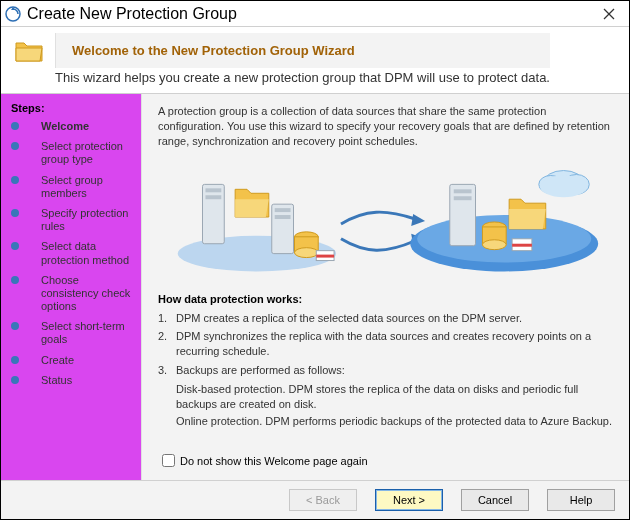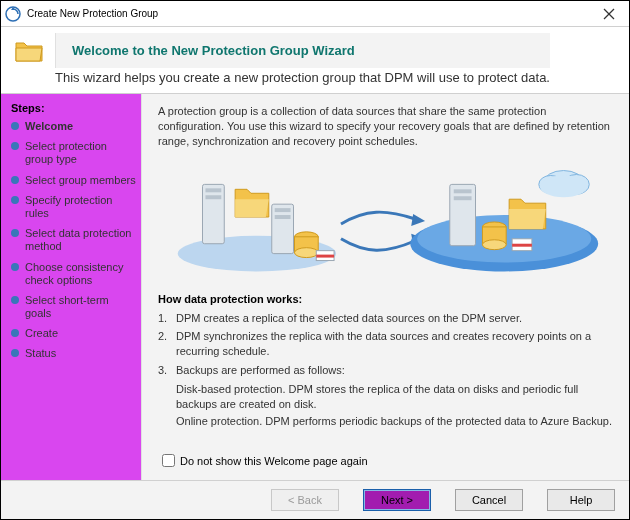--- a/index.html
+++ b/index.html
@@ -19,52 +19,53 @@
     height:26px; flex-shrink:0;
     display:flex; align-items:center;
     background:#fff;
     border-bottom:1px solid #d0d0d0;
     padding:0 0 0 4px;
   }
   .titlebar .appicon {
     width:16px; height:16px; margin-right:6px;
     display:flex; align-items:center; justify-content:center;
   }
-  .titlebar .title { flex:1; font-size:10px; }
+  .titlebar .title { flex:1; font-size:16px; }
   .titlebar .close {
     width:40px; height:100%;
     display:flex; align-items:center; justify-content:center;
     font-size:14px; cursor:default;
   }
   
   .header {
     display:flex; align-items:flex-start;
     padding:6px 12px 8px 12px;
     border-bottom:1px solid #d0d0d0;
     flex-shrink:0;
   }
   .folder-icon { width:32px; height:32px; margin-right:10px; margin-top:2px; }
   .header-text { display:flex; flex-direction:column; }
-  .header-text .main { font-weight:bold; font-size:13px; color:#0f766e; }
+  .header-text .main { font-weight:bold; font-size:13px; color:#a16207; }
   .header-text .sub  { font-size:13px; color:#333; margin-top:2px; }
   
   .body {
     flex:1; display:flex; min-height:0;
   }
   .sidebar {
     width:140px; flex-shrink:0;
     padding:8px 4px 8px 10px;
     background:#d946ef;
     display:flex; flex-direction:column;
   }
   .steps-label { font-weight:bold; font-size:11px; color:#000; margin-bottom:6px; }
   .step {
     display:flex; align-items:flex-start;
     margin-bottom:7px; cursor:default;
     line-height:1.2;
+    gap:16px;
   }
   .bullet {
     width:8px; height:8px; border-radius:50%;
     background:#3a77b8; margin-top:2px; margin-right:6px; flex-shrink:0;
   }
   .step-label { font-size:11px; color:#333; }
   .step.active .step-label { font-weight:bold; }
   .main {
     flex:1;
     background:#f3f3f3;
@@ -88,33 +89,33 @@
   .list .sub { margin-left:18px; line-height:1.35; margin-bottom:2px; }
   .spacer { flex:1; }
   .dont-show { display:flex; align-items:center; margin-top:10px; font-size:11px; }
   .dont-show input { margin-right:5px; }
   
   .footer {
     flex-shrink:0;
     border-top:1px solid #d0d0d0;
     background:#f3f3f3;
     padding:8px 14px;
-    display:flex; justify-content:flex-end; gap:24px;
+    display:flex; justify-content:flex-end; gap:18px;
   }
   .btn {
     min-width:68px; height:22px;
     font-size:11px;
     background:#e9e9e9;
     border:1px solid #a0a0a0;
     display:flex; align-items:center; justify-content:center;
     padding:0 10px;
     cursor:default;
   }
   .btn.disabled { color:#9a9a9a; border-color:#c8c8c8; background:#efefef; }
-  .btn.primary { border:1px solid #1a5faa; box-shadow:0 0 0 1px #87b7e6 inset; background:#a21caf; }
+  .btn.primary { border:1px solid #1a5faa; box-shadow:0 0 0 1px #87b7e6 inset; background:#fef9c3; }
 </style>
 </head>
 <body>
 
 <div class="titlebar">
   <span class="appicon">
     <svg viewBox="0 0 16 16">
       <circle cx="8" cy="8" r="7" fill="#fff" stroke="#2d6fb5" stroke-width="1.5"></circle>
       <path d="M8 3 A5 5 0 0 1 13 8" stroke="#2d6fb5" stroke-width="1.5" fill="none"></path>
       <polygon points="8,1 6,4 10,4" fill="#2d6fb5"></polygon>

